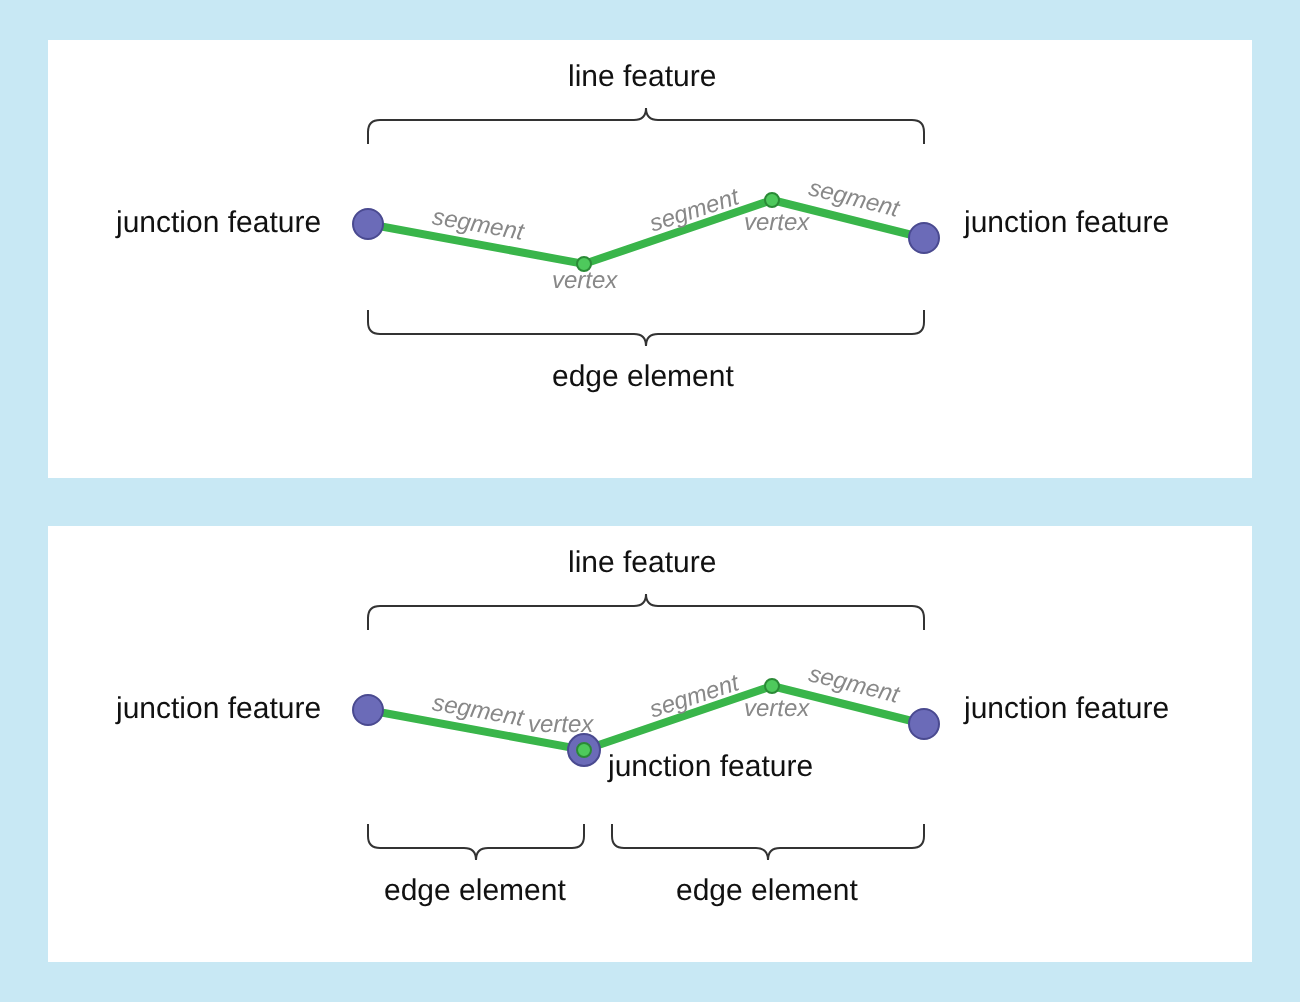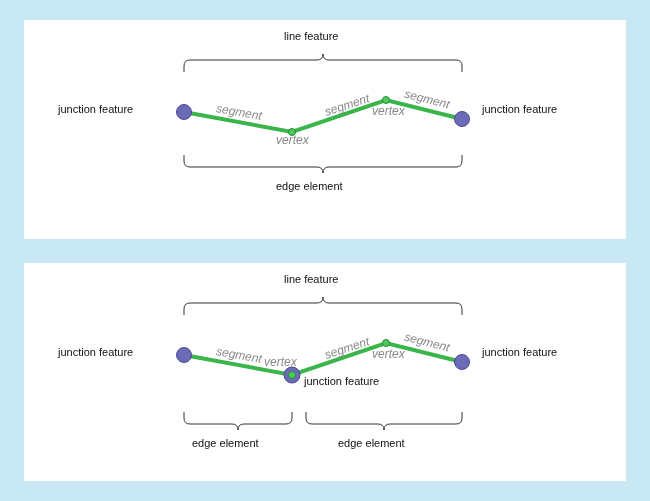--- a/index.html
+++ b/index.html
@@ -14,21 +14,21 @@
     gap: 24px;
   }
   .panel {
     background: #ffffff;
     width: 100%;
     flex: 1;
     position: relative;
   }
   .label {
     position: absolute;
-    font-size: 11px;
+    font-size: 15px;
     color: #111;
     white-space: nowrap;
   }
   .seg-label {
     position: absolute;
     font-size: 12px;
     font-style: italic;
     color: #888;
     white-space: nowrap;
   }

